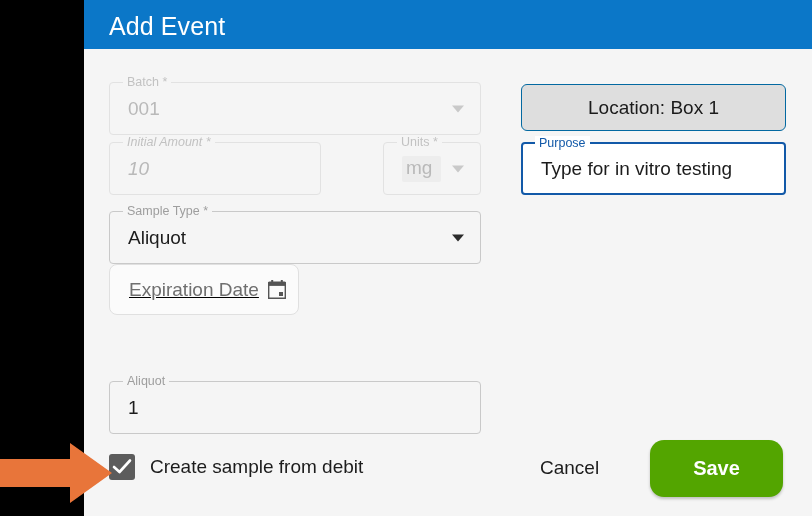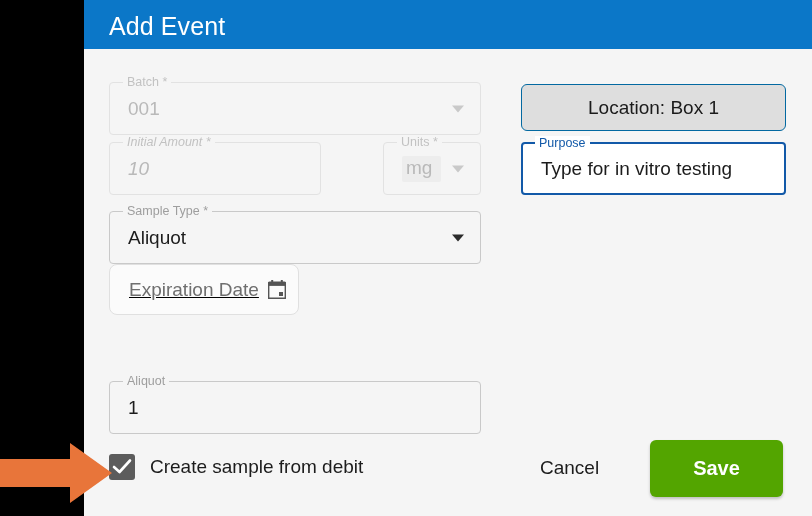--- a/index.html
+++ b/index.html
@@ -169,21 +169,21 @@
     border: none;
     font-family: "Liberation Sans", sans-serif;
     cursor: pointer;
     padding: 0;
   }
   #save-button {
     position: absolute;
     box-sizing: border-box;
     background: #53a500;
     border: none;
-    border-radius: 6px;
+    border-radius: 14px;
     color: #ffffff;
     font-size: 20px;
     font-weight: bold;
     font-family: "Liberation Sans", sans-serif;
     cursor: pointer;
     box-shadow: 0 2px 3px rgba(0,0,0,.22);
   }
 
   
   #annotation-arrow {

